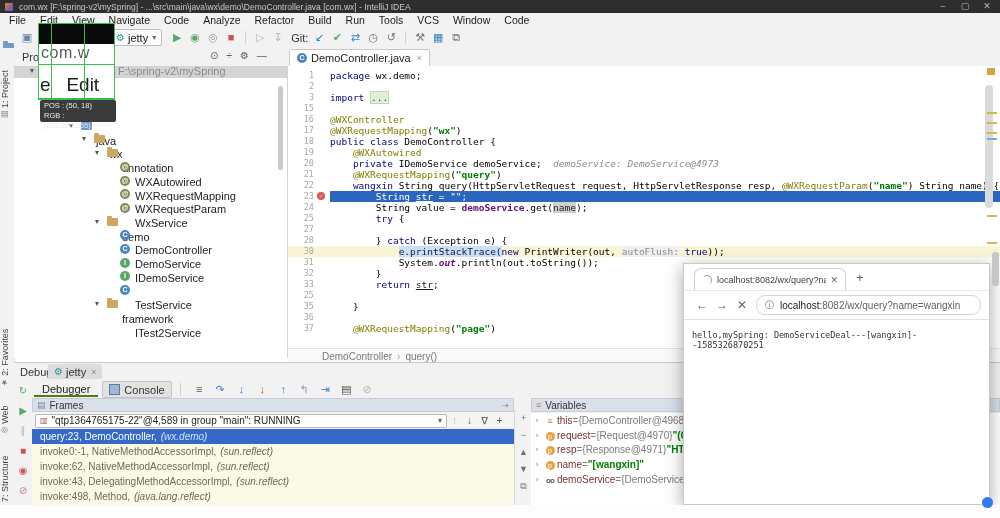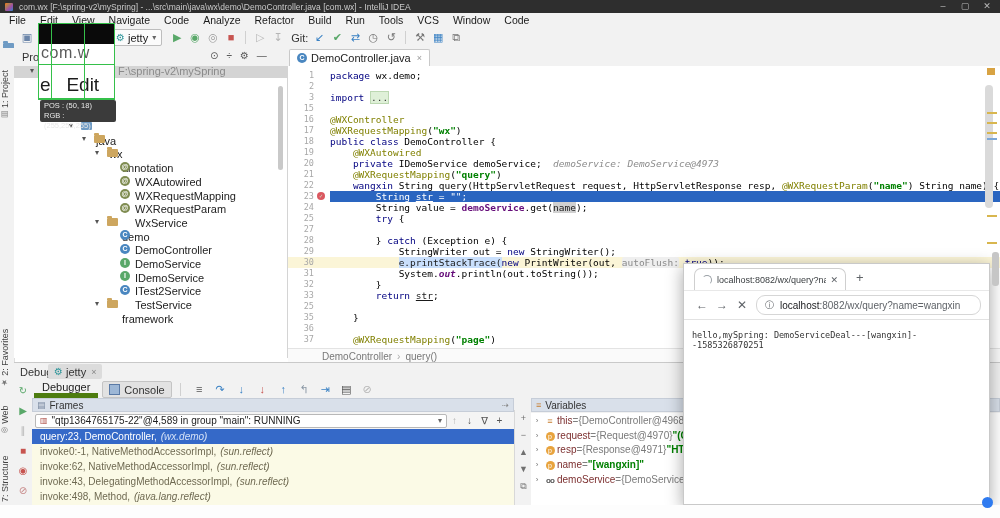--- a/index.html
+++ b/index.html
@@ -88,21 +88,21 @@
               display:flex;align-items:center;padding-left:34px;font-size:10px;color:#787878}
   #breadcrumb .bsep{margin:0 5px;color:#aaa}
   
   #debugbg{left:14px;top:362px;width:986px;height:143px;background:#f2f2f2;border-top:1px solid #c9c9c9}
   #dbglabel{position:absolute;left:20px;top:366px;color:#333}
   #jettytab{position:absolute;left:48px;top:364px;height:15px;background:#dcdcdc;border-radius:2px;
             display:flex;align-items:center;padding:0 6px;color:#333}
   #jettytab .gear{color:#2e9599;font-size:10px;margin-right:3px}
   #jettytab .close{margin-left:5px;color:#888;font-size:9px}
   #dbgtoolbar{position:absolute;left:34px;top:381px;height:17px;display:flex;align-items:center}
-  #tab-debugger{padding:0 8px;color:#222;border-bottom:6px solid #4d7c0f}
+  #tab-debugger{padding:0 8px;color:#222;border-bottom:2px solid #4d7c0f}
   #tab-console{display:flex;align-items:center;height:15px;background:#e2e2e2;border:1px solid #c4c4c4;
                border-radius:2px;padding:0 6px;margin-left:4px;color:#333}
   #tab-console .cico{width:9px;height:9px;background:#9db7d6;border:1px solid #5a7aa6;margin-right:4px}
   .stepico{width:21px;text-align:center;font-size:11px}
   #dbgleftcol{position:absolute;left:14px;top:382px;width:18px;display:flex;flex-direction:column;align-items:center}
   #dbgleftcol span{height:20px;font-size:10px;line-height:18px}
   
   #frameshdr{left:32px;top:398px;width:482px;height:14px;background:#d9e0ea;border:1px solid #c6cdd8;
              display:flex;align-items:center;padding:0 4px;font-size:10px;color:#333;box-sizing:border-box}
   #frameshdr .hico{color:#7a8aa0;margin-right:4px;font-size:9px}
@@ -320,21 +320,21 @@
       <div class="trow">
         <span class="ci c" style="left: 106px;">C</span>
         <span class="tlabel" style="left: 121px;">DemoService</span>
       </div>
       <div class="trow">
         <span class="ci i" style="left: 106px;">I</span>
         <span class="tlabel" style="left: 121px;">IDemoService</span>
       </div>
       <div class="trow">
         <span class="ci i" style="left: 106px;">I</span>
-        <span class="tlabel" style="left: 121px;">ITest2Service</span>
+        <span class="tlabel" style="left: 121px; margin-top: 42px;">ITest2Service</span>
       </div>
       <div class="trow">
         <span class="ci c" style="left: 106px;">C</span>
         <span class="tlabel" style="left: 121px;">TestService</span>
       </div>
       <div class="trow">
         <span class="arr" style="left: 81px;">▾</span>
         <span class="fico pkg" style="left: 93px;"></span>
         <span class="tlabel" style="left: 108px;">framework</span>
       </div>
@@ -353,21 +353,20 @@
       <div class="cl"><span class="num">18</span><span class="code"><span class="kw">public class</span><span class="pl"> DemoController {</span></span></div>
       <div class="cl"><span class="num">19</span><span class="code"><span class="pl">    </span><span class="ann">@WXAutowired</span></span></div>
       <div class="cl"><span class="num">20</span><span class="code"><span class="pl">    </span><span class="kw">private</span><span class="pl"> IDemoService demoService;  </span><span class="dhint">demoService: DemoService@4973</span></span></div>
       <div class="cl"><span class="num">21</span><span class="code"><span class="pl">    </span><span class="ann">@WXRequestMapping</span><span class="pl">(</span><span class="str">"query"</span><span class="pl">)</span></span></div>
       <div class="cl"><span class="num">22</span><span class="code"><span class="pl">    </span><span class="kw">wangxin</span><span class="pl"> String query(HttpServletRequest request, HttpServletResponse resp, </span><span class="ann">@WXRequestParam</span><span class="pl">(</span><span class="str">"name"</span><span class="pl">) String name) {</span></span></div>
       <div class="cl exec"><span class="num">23</span><span class="bpdot">✓</span><span class="code"><span class="pl">        String </span><span class="und">str</span><span class="pl"> = "";</span></span></div>
       <div class="cl"><span class="num">24</span><span class="code"><span class="pl">        String value = </span><span class="fld">demoService</span><span class="pl">.get(</span><span class="hl">name</span><span class="pl">);</span></span></div>
       <div class="cl"><span class="num">25</span><span class="code"><span class="pl">        </span><span class="kw">try</span><span class="pl"> {</span></span></div>
       <div class="cl"><span class="num">27</span><span class="code"></span></div>
       <div class="cl"><span class="num">28</span><span class="code"><span class="pl">        } </span><span class="kw">catch</span><span class="pl"> (Exception e) {</span></span></div>
-      <div class="cl"><span class="num">29</span><span class="code"><span class="pl">            StringWriter out = </span><span class="kw">new</span><span class="pl"> StringWriter();</span></span></div>
       <div class="cl caret"><span class="num">30</span><span class="code"><span class="pl">            </span><span class="selseg">e.printStackTrace(</span><span class="kw">new</span><span class="pl"> PrintWriter(out, </span><span class="phint">autoFlush:</span><span class="pl"> </span><span class="kw">true</span><span class="pl">));</span></span></div>
       <div class="cl"><span class="num">31</span><span class="code"><span class="pl">            System.</span><span class="stf">out</span><span class="pl">.println(out.toString());</span></span></div>
       <div class="cl"><span class="num">32</span><span class="code"><span class="pl">        }</span></span></div>
       <div class="cl"><span class="num">33</span><span class="code"><span class="pl">        </span><span class="kw">return</span><span class="pl"> </span><span class="und">str</span><span class="pl">;</span></span></div>
       <div class="cl"><span class="num">25</span><span class="code"></span></div>
       <div class="cl"><span class="num">35</span><span class="code"><span class="pl">    }</span></span></div>
       <div class="cl"><span class="num">36</span><span class="code"></span></div>
       <div class="cl"><span class="num">37</span><span class="code"><span class="pl">    </span><span class="ann">@WXRequestMapping</span><span class="pl">(</span><span class="str">"page"</span><span class="pl">)</span></span></div>
     </div>
 </div>

